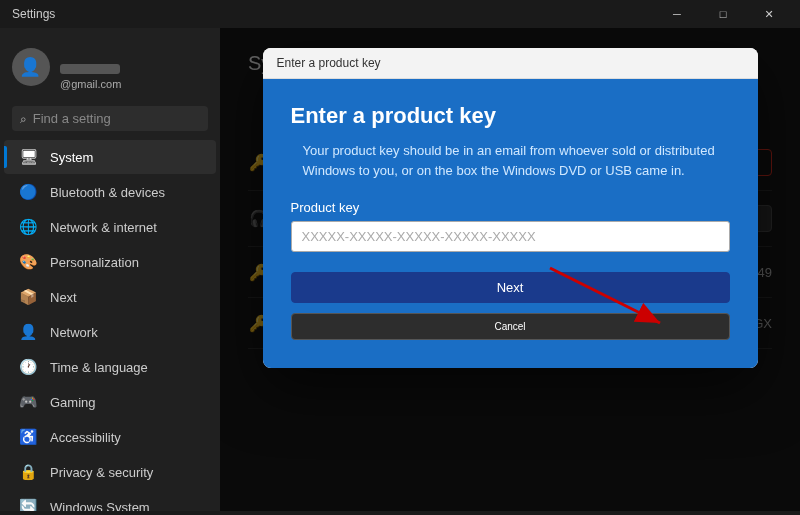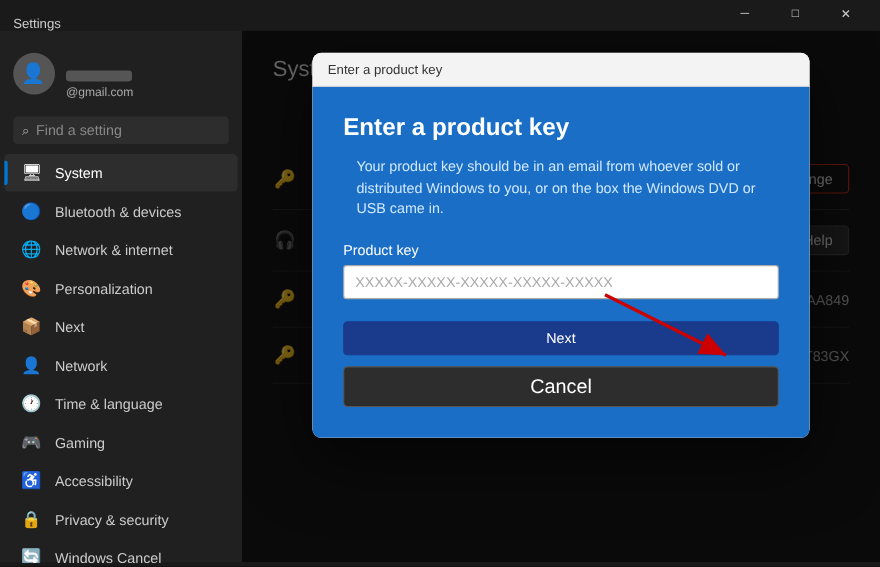--- a/index.html
+++ b/index.html
@@ -11,21 +11,21 @@
       background: #1a1a1a;
       color: #fff;
       position: relative;
     }
 
     
     .title-bar {
       height: 28px;
       background: #1a1a1a;
       display: flex;
-      align-items: flex-end;
+      align-items: center;
       justify-content: space-between;
       padding: 0 8px 0 12px;
     }
     .title-bar-left {
       display: flex;
       align-items: center;
       gap: 8px;
       font-size: 12px;
       color: #ccc;
     }
@@ -251,21 +251,21 @@
       top: 0; left: 0; right: 0; bottom: 0;
       background: rgba(0,0,0,0.5);
       display: flex;
       align-items: flex-start;
       justify-content: center;
       padding-top: 20px;
       z-index: 100;
     }
 
     .modal-window {
-      width: 452px;
+      width: 495px;
       background: #fff;
       border-radius: 8px;
       overflow: hidden;
       box-shadow: 0 20px 60px rgba(0,0,0,0.6);
     }
     .modal-title-bar {
       background: #f3f3f3;
       padding: 8px 14px;
       font-size: 12px;
       color: #333;
@@ -319,21 +319,21 @@
       border-radius: 4px;
       font-size: 13px;
       cursor: pointer;
     }
     .btn-cancel {
       background: #2d2d2d;
       border: 1px solid #555;
       color: #fff;
       padding: 7px 30px;
       border-radius: 4px;
-      font-size: 18px;
+      font-size: 10px;
       cursor: pointer;
     }
 
   </style>
 </head>
 <body>
 
 <div class="title-bar">
   <div class="title-bar-left">
     <span>Settings</span>
@@ -398,21 +398,21 @@
         <div class="nav-item">
     <span class="nav-icon">♿</span>
     <span>Accessibility</span>
   </div>
         <div class="nav-item">
     <span class="nav-icon">🔒</span>
     <span>Privacy &amp; security</span>
   </div>
         <div class="nav-item">
     <span class="nav-icon">🔄</span>
-    <span>Windows Cancel</span>
+    <span>Windows System</span>
   </div>
       </nav>
   </div>
 
   <div class="content-area">
     <div class="page-header">
       <span class="breadcrumb-system">System</span>
       <span class="breadcrumb-sep">&gt;</span>
       <span class="breadcrumb-current">Activation</span>
     </div>

